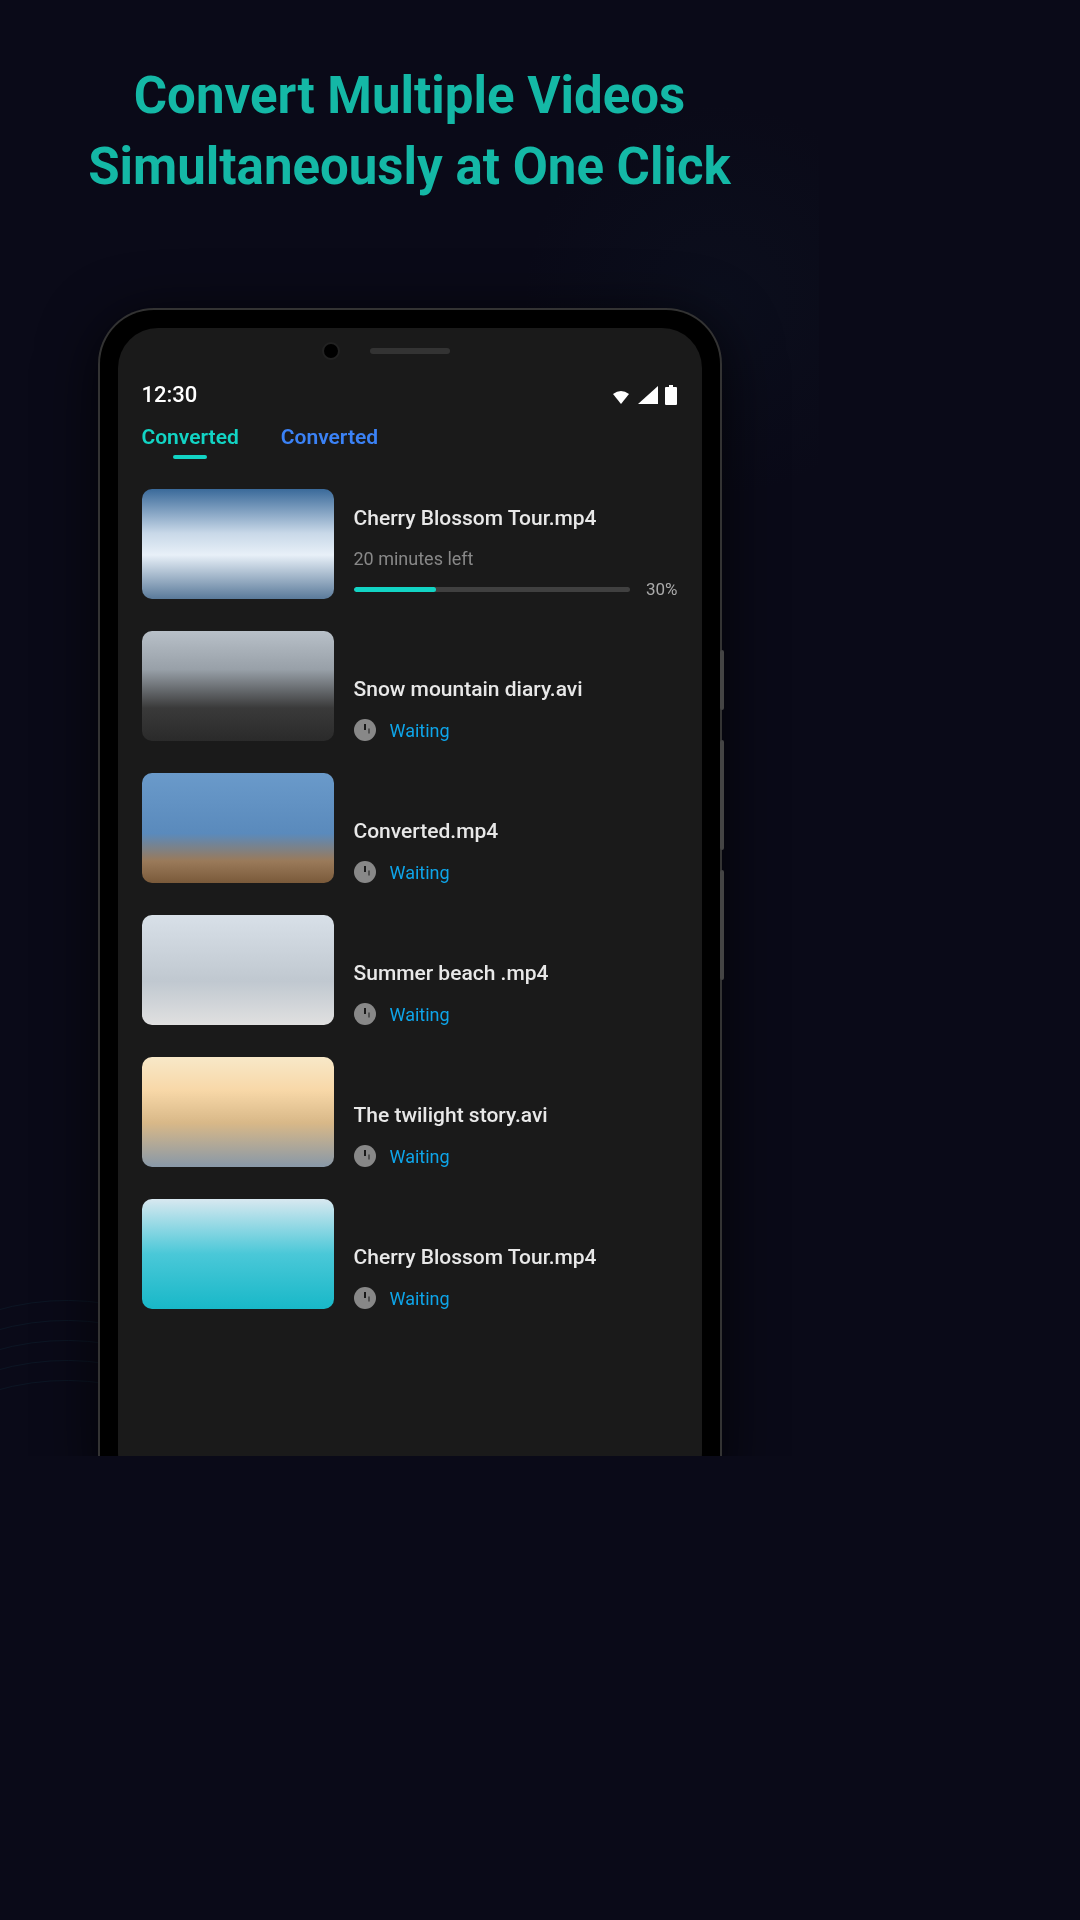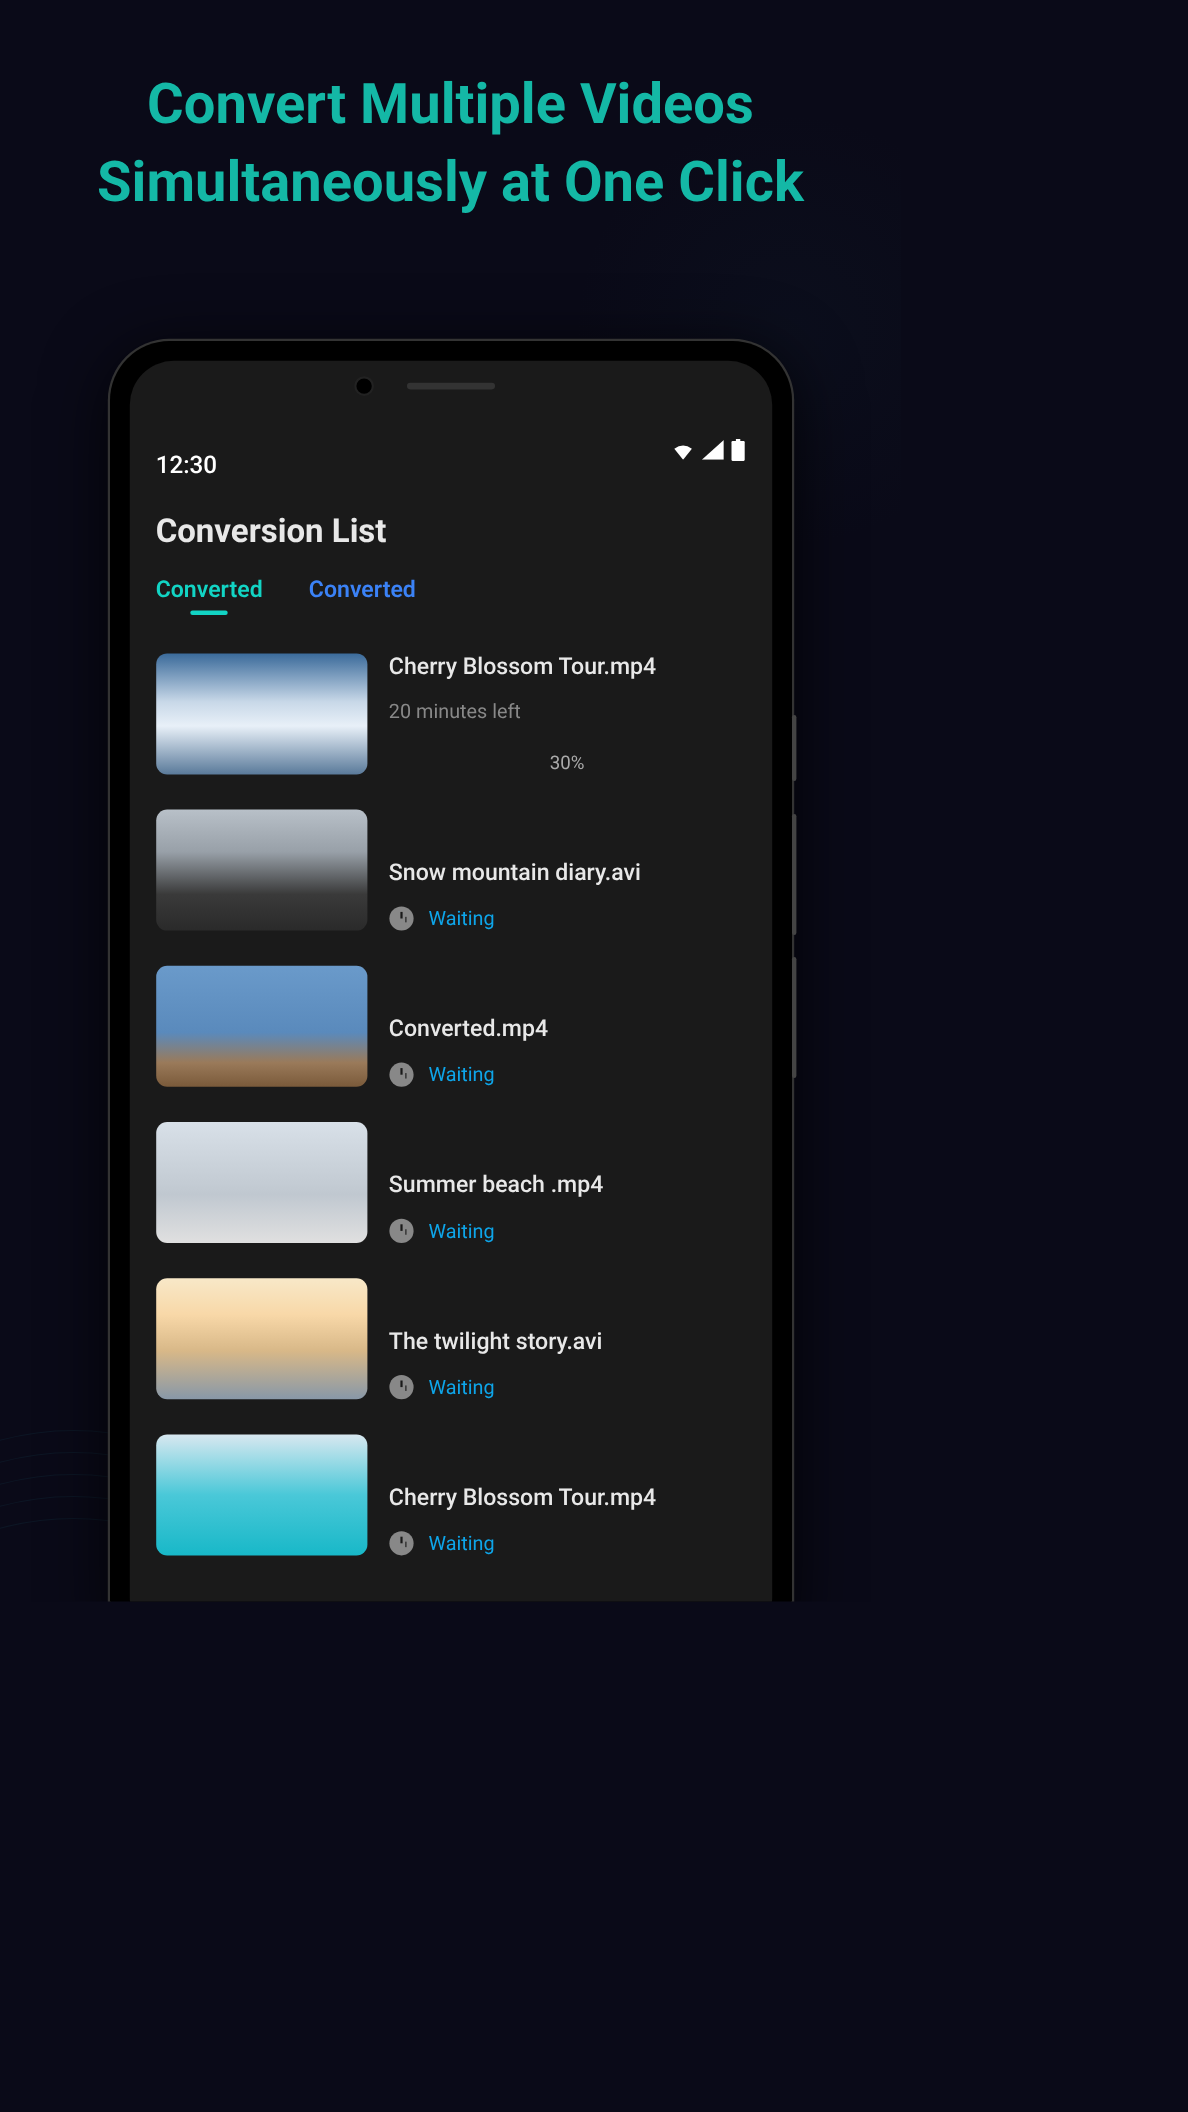--- a/index.html
+++ b/index.html
@@ -93,21 +93,20 @@
     .status-bar {
       display: flex;
       justify-content: space-between;
       align-items: center;
       padding: 8px 24px 18px;
       color: #fff;
     }
     .status-time {
       font-size: 22px;
       font-weight: 500;
-      margin-top: 29px;
     }
     .status-icons {
       display: flex;
       gap: 6px;
       align-items: center;
     }
     .screen-title {
       color: #e8e8e8;
       font-size: 30px;
       font-weight: 700;
@@ -176,21 +175,20 @@
     }
     .item-sub {
       color: #888;
       font-size: 18px;
     }
     .progress-row {
       display: flex;
       align-items: center;
       gap: 16px;
       margin-top: 10px;
-      flex-direction: column;
     }
     .progress-bar {
       flex: 1;
       height: 5px;
       background: #404040;
       border-radius: 3px;
       overflow: hidden;
     }
     .progress-fill {
       height: 100%;
@@ -259,21 +257,20 @@
         <svg width="20" height="18" viewBox="0 0 20 18" fill="#fff">
             <path d="M0 18 L20 18 L20 0 Z"></path>
           </svg>
         <svg width="14" height="20" viewBox="0 0 14 20" fill="#fff">
             <rect x="1" y="2" width="12" height="18" rx="1"></rect>
             <rect x="5" y="0" width="4" height="2"></rect>
           </svg>
       </div>
     </div>
 
-    <div class="screen-title">Conversion List</div>
 
     <div class="tabs">
       <div class="tab active">Converted</div>
       <div class="tab">Converted</div>
     </div>
 
     <div class="list">
 
       <div class="item">
         <div class="thumb t0"></div>

